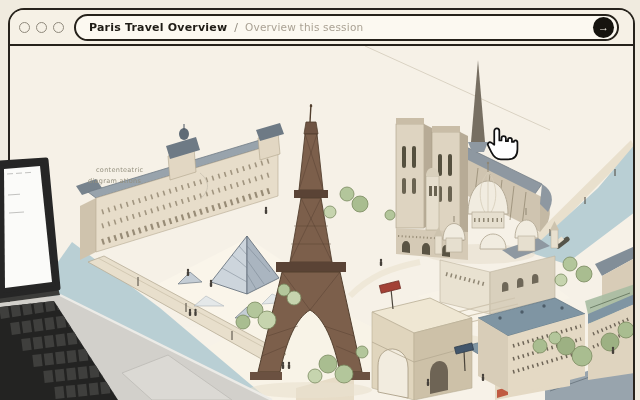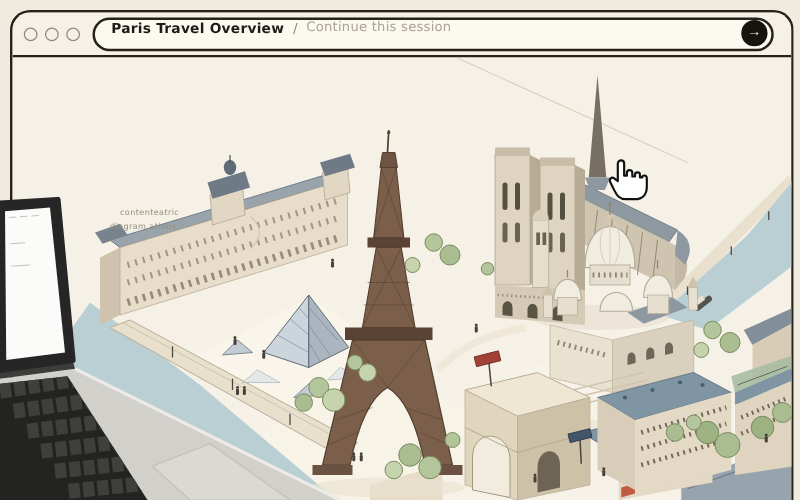--- a/index.html
+++ b/index.html
@@ -4,21 +4,21 @@
 <style>
   html,body{margin:0;padding:0;width:640px;height:400px;overflow:hidden;
     background:#f0ebdf;font-family:"DejaVu Sans","Liberation Sans",sans-serif;}
   .frame{position:absolute;left:8px;top:8px;width:627px;height:392px;
     border:2px solid #26221b;border-bottom:none;border-radius:16px 16px 0 0;
     background:#f7f2e8;box-sizing:border-box;overflow:hidden;}
   .topbar{display:flex;align-items:center;height:36px;padding:0 10px 0 9px;
     border-bottom:2px solid #26221b;background:#f6f1e6;box-sizing:border-box;}
   .lights{display:flex;gap:6px;margin-right:10px;}
   .light{width:9px;height:9px;border-radius:50%;border:1.6px solid #8f897c;background:transparent;}
-  .pill{flex:1;display:flex;align-items:flex-start;height:27px;margin-right:4px;
+  .pill{flex:1;display:flex;align-items:center;height:27px;margin-right:4px;
     border:2px solid #26221b;border-radius:999px;background:#fcf9f1;
     padding:0 3px 0 13px;box-sizing:border-box;}
   .pill .title{font-size:11px;font-weight:700;color:#1f1c16;letter-spacing:.2px;white-space:nowrap;}
   .pill .sep{margin:0 7px;color:#8f897c;font-size:11px;}
   .pill .hint{font-size:10.5px;color:#aaa294;letter-spacing:.2px;white-space:nowrap;}
   .gobtn{margin-left:auto;width:21px;height:21px;border-radius:50%;background:#16140f;
     color:#f7f2e8;display:flex;align-items:center;justify-content:center;
     font-size:11px;line-height:1;border:none;cursor:pointer;}
   .content{position:relative;height:281px;background:#f6f1e7;}
   .content svg{position:absolute;inset:0;}
@@ -31,21 +31,21 @@
 <div class="frame">
   <div class="topbar">
     <div class="lights">
       <span class="light"></span>
       <span class="light"></span>
       <span class="light"></span>
     </div>
     <div class="pill">
       <span class="title">Paris Travel Overview</span>
       <span class="sep">/</span>
-      <span class="hint">Continue this session</span>
+      <span class="hint">Overview this session</span>
       <button class="gobtn">
         <span>→</span>
       </button>
     </div>
   </div>
 
   <div class="content">
   <svg width="625" height="354" viewBox="0 0 625 354">
 
     <g>

